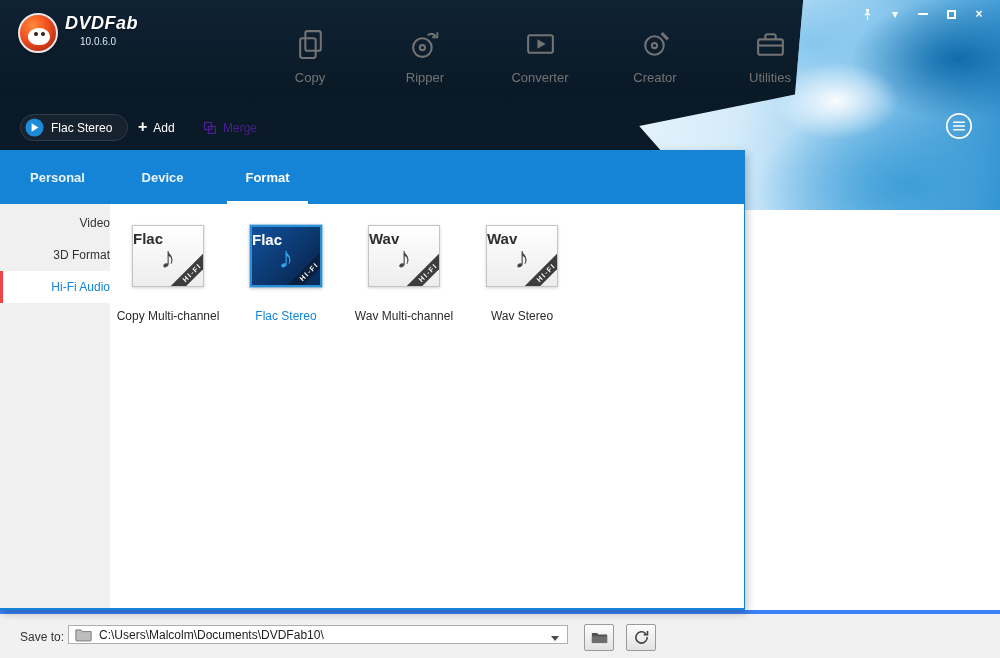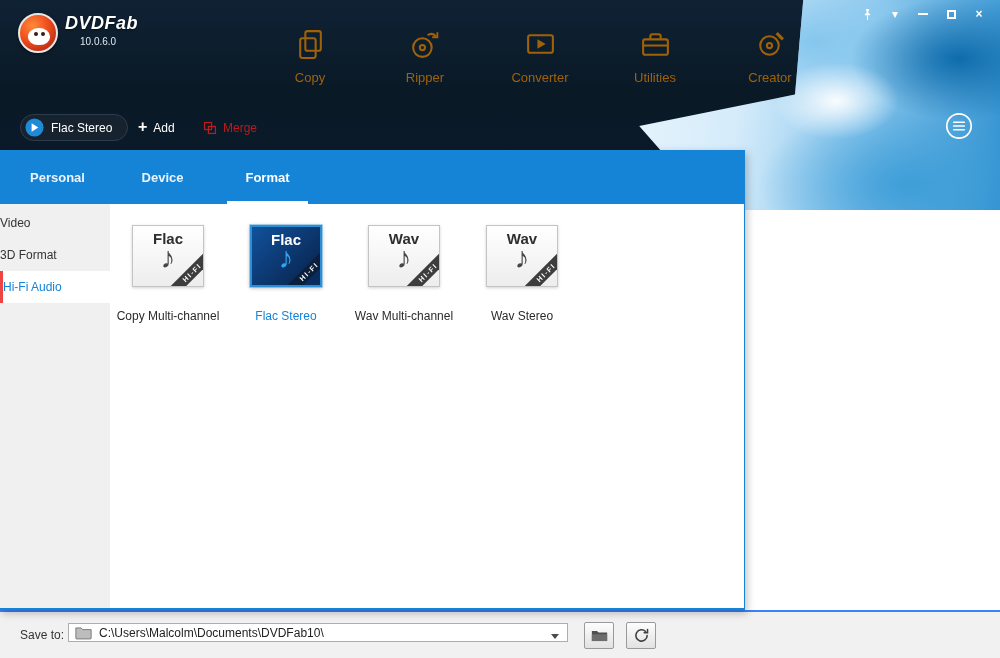--- a/index.html
+++ b/index.html
@@ -34,83 +34,83 @@
     background:#fff; border-radius:50% 50% 45% 45%;
   }
   .logo-badge::before {
     content:""; position:absolute; left:14px; top:17px; width:4px; height:4px; z-index:1;
     background:#3a1c10; border-radius:50%; box-shadow:7px 0 0 #3a1c10;
   }
   .app-title { color:#fff; font-size:18px; font-weight:bold; font-style:italic; letter-spacing:.5px; text-shadow:0 1px 2px rgba(0,0,0,.6); }
   .app-version { color:#dfe8ef; font-size:10px; padding-left:15px; margin-top:2px; }
   
   .main-nav { position:absolute; left:275px; top:27px; z-index:5; display:flex; gap:45px; }
-  .nav-item { width:70px; display:flex; flex-direction:column; align-items:center; gap:9px; color:#a16207; cursor:pointer; }
+  .nav-item { width:70px; display:flex; flex-direction:column; align-items:center; gap:9px; color:#737373; cursor:pointer; }
   .nav-icon { width:34px; height:34px; display:flex; align-items:center; justify-content:center; }
   .nav-icon svg { display:block; }
   .nav-label { font-size:13px; }
   
   .win-controls { position:absolute; top:7px; right:14px; z-index:6; display:flex; gap:14px; align-items:center; color:#fff; }
   .win-controls .wc { width:14px; height:14px; display:inline-flex; align-items:center; justify-content:center; cursor:pointer; font-size:12px; line-height:1; }
   .minimize-bar { width:10px; height:2px; background:#fff; display:inline-block; }
   .max-box { width:9px; height:9px; border:2px solid #fff; display:inline-block; }
   .close-x { font-size:16px; font-weight:bold; }
   
   .profile-pill {
     position:absolute; left:20px; top:114px; height:27px; z-index:5;
     display:flex; align-items:center; gap:7px; padding:0 15px 0 4px;
     background:#17222f; border:1px solid #2e3d4e; border-radius:14px; cursor:pointer;
   }
   .profile-pill .pill-label { color:#fff; font-size:12px; }
   .add-btn { position:absolute; left:138px; top:114px; height:27px; z-index:5; display:flex; align-items:center; gap:6px; color:#fff; font-size:12px; cursor:pointer; }
   .add-btn .plus { font-size:16px; font-weight:bold; margin-top:-2px; }
-  .merge-btn { position:absolute; left:203px; top:114px; height:27px; z-index:5; display:flex; align-items:center; gap:6px; color:#b91c1c; font-size:12px; cursor:default; }
+  .merge-btn { position:absolute; left:203px; top:114px; height:27px; z-index:5; display:flex; align-items:center; gap:6px; color:#4c1d95; font-size:12px; cursor:default; }
   .queue-btn { position:absolute; right:26px; top:111px; z-index:5; color:#fff; cursor:pointer; }
   
   .panel {
     position:absolute; left:0; top:150px; width:745px; height:460px; z-index:4;
     background:#a21caf; border-right:1px solid #1583d6; border-bottom:2px solid #1583d6;
     box-shadow:2px 3px 8px rgba(0,0,0,.25);
     display:flex; flex-direction:column;
   }
   .tabbar { height:54px; background:#1583d6; display:flex; padding-left:5px; flex:0 0 54px; }
   .tab { width:105px; display:flex; align-items:center; justify-content:center; color:#eaf4fc; font-size:13px; font-weight:bold; position:relative; cursor:pointer; }
   .tab.active { color:#fff; }
   .tab.active::after { content:""; position:absolute; left:12px; right:12px; bottom:0; height:3px; background:#fff; }
   .panel-body { flex:1; display:flex; min-height:0; }
   .side-nav { width:110px; background:#f0f0f0; padding-top:3px; }
-  .side-item { height:32px; line-height:32px; text-align:left; font-size:12px; color:#333; cursor:pointer; }
+  .side-item { height:32px; line-height:32px; text-align:right; font-size:12px; color:#333; cursor:pointer; }
   .side-item.selected { background:#fff; color:#1583d6; border-left:3px solid #ef4444; }
   .content { flex:1; padding:21px 0 0 22px; background:#fff; }
   .fmt-grid { display:flex; gap:46px; }
   .fmt { width:72px; height:102px; position:relative; cursor:pointer; }
   .fmt-card {
     width:72px; height:62px; position:relative; overflow:hidden;
     background:linear-gradient(180deg,#ffffff,#ededed);
     border:1px solid #c4c4c4; box-shadow:0 1px 3px rgba(0,0,0,.18);
   }
-  .fmt-title { text-align:center; margin-top:4px; font-size:15px; font-weight:bold; color:#2e2e2e; }
+  .fmt-title { text-align:left; margin-top:4px; font-size:15px; font-weight:bold; color:#2e2e2e; }
   .note { position:absolute; left:50%; top:52%; transform:translate(-50%,-46%); font-size:30px; color:#474747; }
   .ribbon {
     position:absolute; width:54px; right:-16px; bottom:8px; transform:rotate(-45deg);
     background:#3d3d3d; color:#fff; font-size:7px; font-weight:bold; letter-spacing:1.5px;
     text-align:center; line-height:11px;
   }
   .fmt.selected .fmt-card {
     background:linear-gradient(135deg,#11529c 0%, #0a2c5c 75%);
     border:2px solid #2b8fd8;
     box-shadow:0 0 0 1px rgba(43,143,216,.35), 0 1px 4px rgba(0,0,0,.3);
   }
   .fmt.selected .fmt-title { color:#fff; }
   .fmt.selected .note { color:#31a5ec; }
   .fmt.selected .ribbon { background:#0a1f3c; }
   .fmt-label { position:absolute; top:84px; left:50%; transform:translateX(-50%); white-space:nowrap; font-size:12px; color:#2b2b2b; }
   .fmt.selected .fmt-label { color:#1583d6; }
   
-  .footer { position:absolute; left:0; top:610px; width:1000px; height:48px; z-index:3; background:#f1f1f1; border-top:2px solid #3b82f6; }
+  .footer { position:absolute; left:0; top:610px; width:1000px; height:48px; z-index:3; background:#f1f1f1; border-top:4px solid #3b82f6; }
   .save-label { position:absolute; left:20px; top:16px; font-size:12px; color:#333; }
   .path-combo {
     position:absolute; left:68px; top:11px; width:500px; height:19px;
     background:#fff; border:1px solid #aeaeae; display:flex; align-items:center;
     padding:0 24px 0 6px; cursor:pointer;
   }
   .path-text { font-size:12px; color:#222; margin-left:7px; overflow:hidden; white-space:nowrap; }
   .combo-arrow { position:absolute; right:8px; top:10px; width:0; height:0; border-left:4px solid transparent; border-right:4px solid transparent; border-top:5px solid #4a4a4a; }
   .tool-btn {
     position:absolute; top:10px; width:30px; height:27px;
@@ -160,36 +160,36 @@
         <svg viewBox="0 0 32 32" width="33" height="33" fill="none" stroke="currentColor" stroke-width="2">
           <rect x="4" y="7" width="24" height="17" rx="2"></rect>
           <path d="M13 11 l8 4.5 -8 4.5 z" fill="currentColor" stroke="none"></path>
         </svg>
       </span>
       <span class="nav-label">Converter</span>
     </div>
     <div class="nav-item">
       <span class="nav-icon">
         <svg viewBox="0 0 32 32" width="33" height="33" fill="none" stroke="currentColor" stroke-width="2">
+          <circle cx="15" cy="17" r="9"></circle>
+          <circle cx="15" cy="17" r="2.5"></circle>
+          <path d="M22 5 l6 6" stroke-width="3"></path>
+        </svg>
+      </span>
+      <span class="nav-label">Creator</span>
+    </div>
+    <div class="nav-item">
+      <span class="nav-icon">
+        <svg viewBox="0 0 32 32" width="33" height="33" fill="none" stroke="currentColor" stroke-width="2">
           <rect x="4" y="11" width="24" height="15" rx="2"></rect>
           <path d="M11 11 V8 a2 2 0 0 1 2 -2 h6 a2 2 0 0 1 2 2 v3"></path>
           <path d="M4 17 h24"></path>
         </svg>
       </span>
       <span class="nav-label">Utilities</span>
-    </div>
-    <div class="nav-item">
-      <span class="nav-icon">
-        <svg viewBox="0 0 32 32" width="33" height="33" fill="none" stroke="currentColor" stroke-width="2">
-          <circle cx="15" cy="17" r="9"></circle>
-          <circle cx="15" cy="17" r="2.5"></circle>
-          <path d="M22 5 l6 6" stroke-width="3"></path>
-        </svg>
-      </span>
-      <span class="nav-label">Creator</span>
     </div>
   </div>
 
 <div class="win-controls">
   <span class="wc">
     <svg viewBox="0 0 24 24" width="13" height="13" fill="currentColor">
         <path d="M9 2 h6 v2 l-1.2 1 v4.4 l3.2 2.1 v2 H7 v-2 l3.2-2.1 V5 L9 4 z"></path>
         <rect x="11" y="13.5" width="2" height="8.5"></rect>
       </svg>
   </span>

